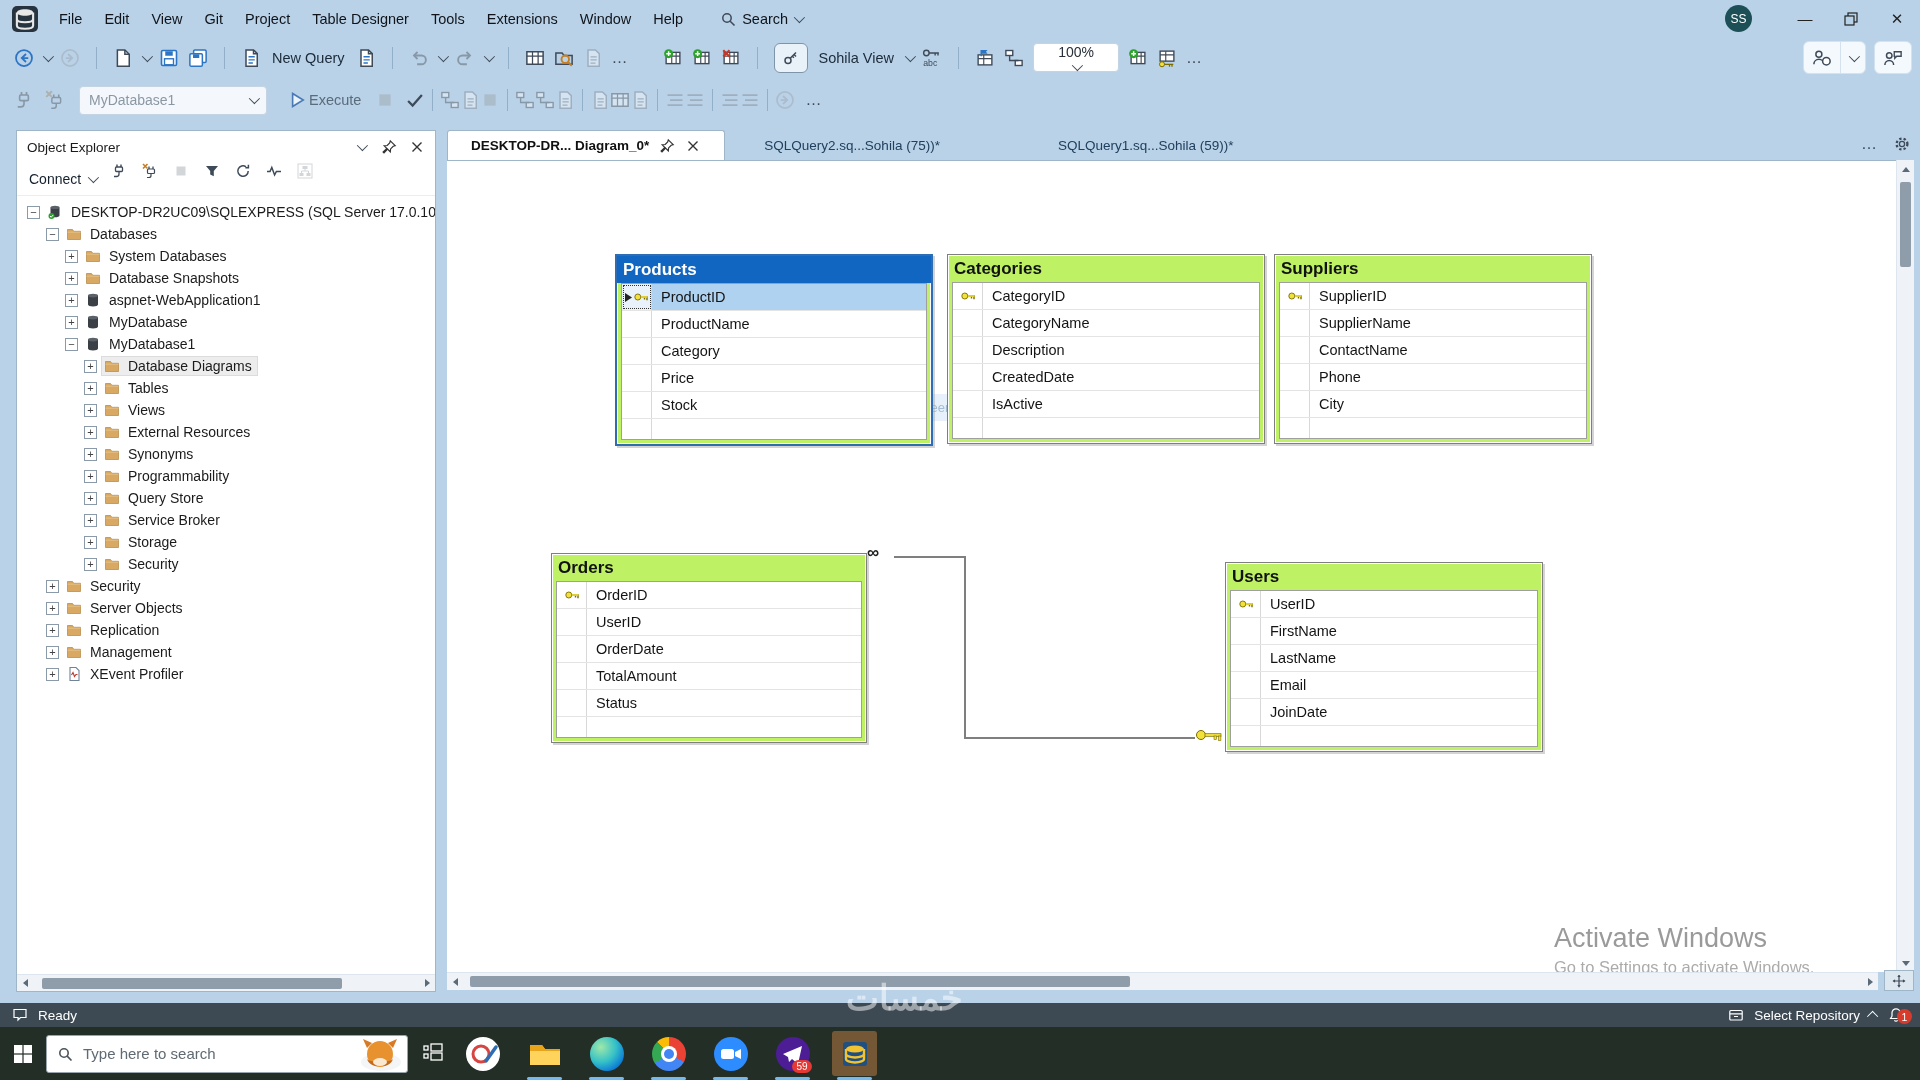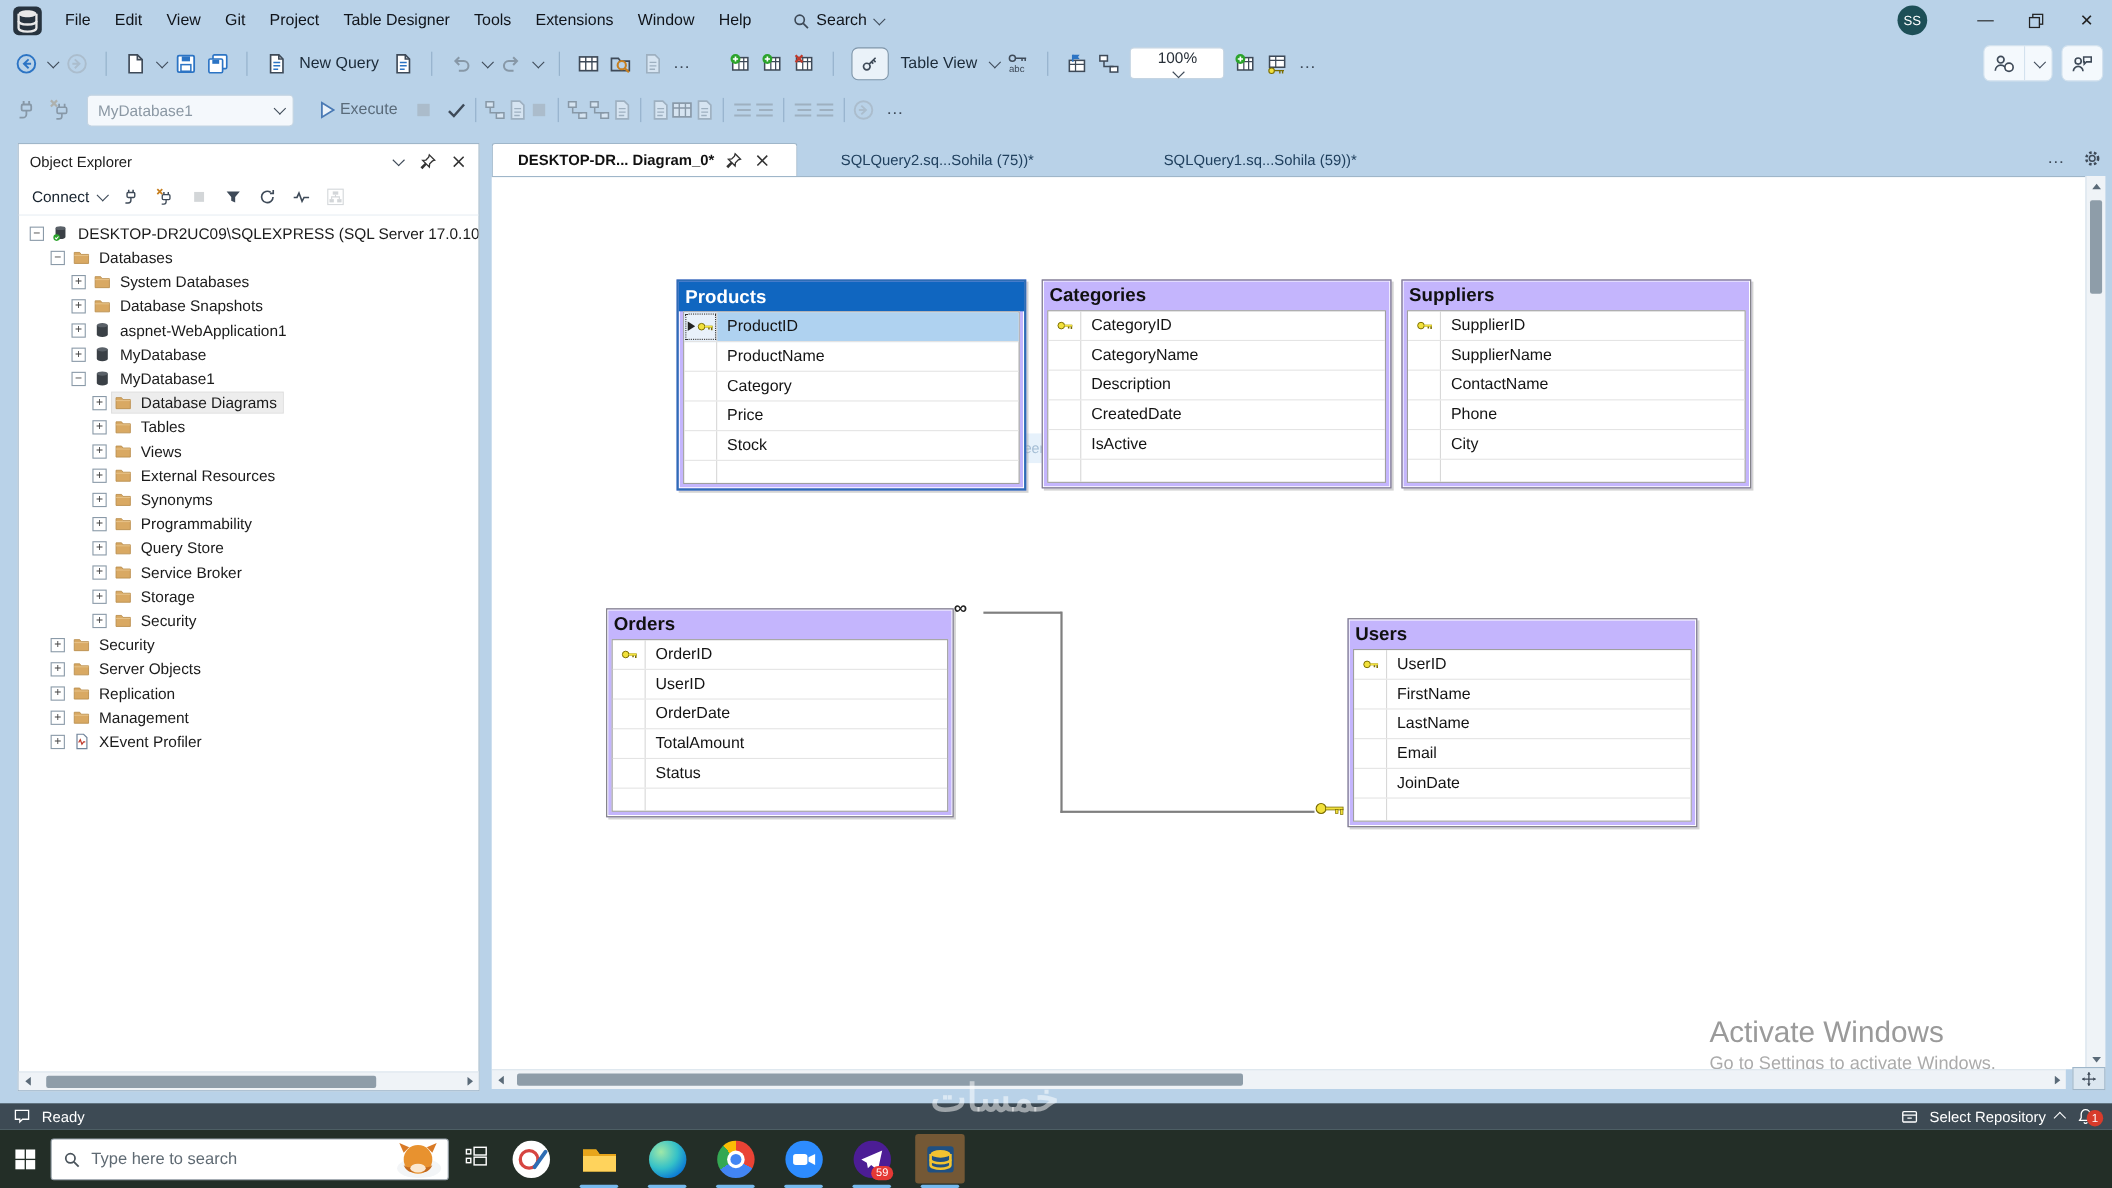--- a/index.html
+++ b/index.html
@@ -50,21 +50,21 @@
   .tab{display:flex;align-items:center;height:30px;padding:0 23px;font-size:13.5px;color:#20405e;}
   .tab.active{background:#fff;border:1px solid #9FB6C9;border-bottom:none;border-radius:3px 3px 0 0;
     font-weight:bold;color:#111;gap:10px;}
   .strip-right{position:absolute;right:10px;top:136px;display:flex;gap:16px;align-items:center;}
 
   
   .oe{position:absolute;left:16px;top:130px;width:420px;height:862px;background:#fff;
     border:1px solid #9FB6C9;display:flex;flex-direction:column;}
   .oe-head{height:32px;display:flex;align-items:center;padding:0 10px;font-size:13.5px;color:#1b1b1b;}
   .oe-head .sp{flex:1;}
-  .oe-tools{height:33px;display:flex;align-items:center;gap:15px;padding:0 12px;border-bottom:1px solid #E8EEF4;}
+  .oe-tools{height:33px;display:flex;gap:15px;padding:0 12px;border-bottom:1px solid #E8EEF4;}
   .oe-connect{display:flex;align-items:center;gap:7px;font-size:14px;color:#14202c;}
   .oe-tree{flex:1;overflow:hidden;padding-top:5px;font-size:14px;}
   .tr-row{height:22px;display:flex;align-items:center;gap:5px;white-space:nowrap;}
   .expander{width:13px;height:13px;border:1px solid #8A9AA8;background:#fff;color:#444;
     font-size:11px;line-height:11px;display:flex;align-items:center;justify-content:center;flex:0 0 auto;}
   .tr-label{padding:1px 3px;}
   .tr-row.selected .selwrap{background:#EDEDED;outline:1px solid #dcdcdc;}
   .selwrap{display:flex;align-items:center;gap:5px;padding:0 2px;}
   .oe-hscroll{height:17px;background:#EFF3F7;border-top:1px solid #DDE6EE;display:flex;align-items:center;}
   .sc-btn{width:17px;height:17px;display:flex;align-items:center;justify-content:center;}
@@ -74,21 +74,21 @@
   
   .doc{position:absolute;left:447px;top:160px;width:1449px;height:812px;background:#fff;
     border-top:1px solid #9FB6C9;overflow:hidden;}
   .vscroll{position:absolute;left:1896px;top:160px;width:18px;height:812px;background:#EFF3F7;
     border-left:1px solid #DDE6EE;}
   .hscroll{position:absolute;left:447px;top:972px;width:1431px;height:18px;background:#EFF3F7;
     border-top:1px solid #DDE6EE;display:flex;align-items:center;}
   .panbtn{position:absolute;left:1884px;top:970px;width:30px;height:21px;background:#DCE7F0;
     border:1px solid #9FB6C9;display:flex;align-items:center;justify-content:center;}
 
-  .dtable{position:absolute;background:#c4b5fd;border:1px solid #7F7F7F;
+  .dtable{position:absolute;background:#bef264;border:1px solid #7F7F7F;
     box-shadow:2px 2px 0 rgba(160,160,160,.45), inset 0 0 0 1px #fff;font-size:14.5px;}
   .dtable.sel{border:2px solid #2E6DB4;}
   .dtable .hd{height:27px;display:flex;align-items:center;padding:0 6px;font-weight:bold;font-size:17px;color:#111;}
   .dtable.sel .hd{background:#1066C0;color:#fff;}
   .dtable .grid{margin:0 4px 4px 4px;border:1px solid #9F9F9F;background:#fff;}
   .drow{height:27px;display:flex;align-items:stretch;border-bottom:1px solid #E4E4E4;}
   .drow:last-child{border-bottom:none;}
   .drow.selrow{background:#AFD2F0;}
   .drow .gut{width:30px;border-right:1px solid #D8D8D8;display:flex;align-items:center;justify-content:center;gap:1px;}
   .drow.selrow .gut{outline:1px dotted #333;outline-offset:-2px;background:#E9F1FA;}
@@ -293,21 +293,21 @@
         </span>
       <span class="tb-sep"></span>
       <span class="keybox">
         <span class="ic">
             <svg viewBox="0 0 16 16">
               <circle cx="5" cy="10.5" r="3" fill="none" stroke="#3E4A58" stroke-width="1.5"></circle>
               <path d="M7.2 8.3L13 2.5M11 4.5l2 2M9.3 6.2l1.6 1.6" stroke="#3E4A58" stroke-width="1.5" fill="none"></path>
             </svg>
           </span>
       </span>
-      <span class="tb-label">Table View</span>
+      <span class="tb-label">Sohila View</span>
       <span class="chev"></span>
       <span class="ic big">
           <svg viewBox="0 0 16 16">
             <text x="1" y="14" font-size="7" font-family="sans-serif" fill="#3E4A58">abc</text>
             <circle cx="3.5" cy="4" r="2.2" fill="none" stroke="#3E4A58" stroke-width="1.1"></circle>
             <path d="M5.5 4h8M10.5 4v2M12.8 4v2" stroke="#3E4A58" stroke-width="1.1"></path>
           </svg>
         </span>
       <span class="tb-sep"></span>
       <span class="ic big">

